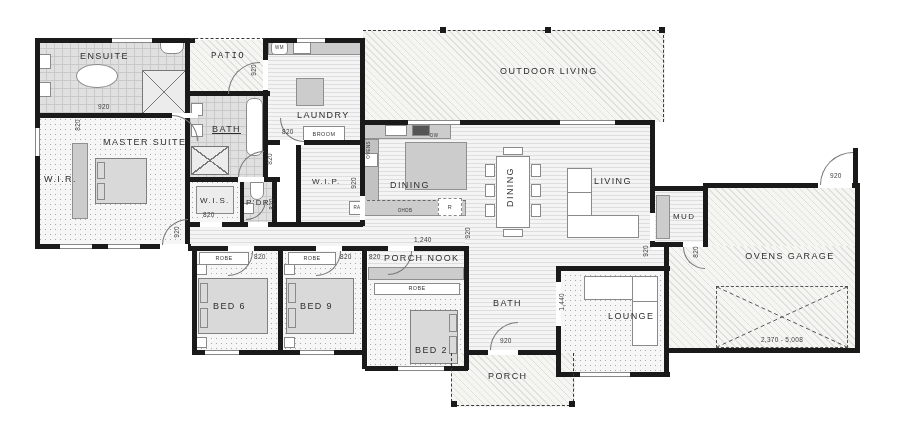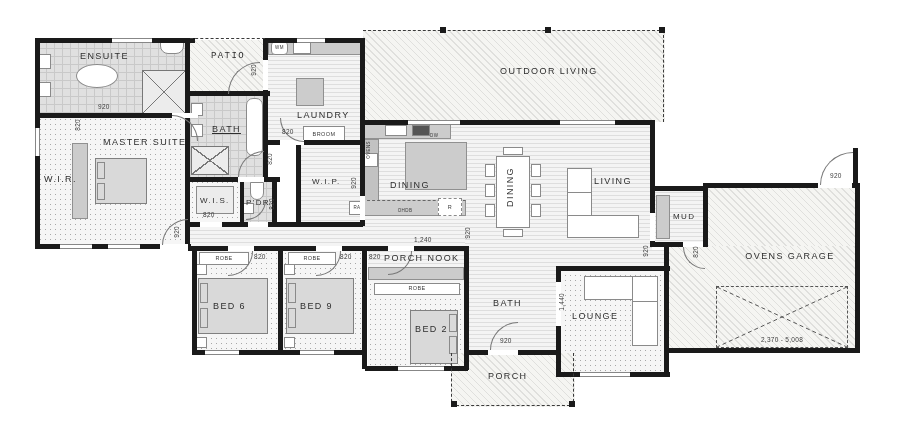--- a/index.html
+++ b/index.html
@@ -252,23 +252,23 @@
   <div class="rl" style="left:246px;top:198px;font-size:8px;">P'DR</div>
   <div class="rl" style="left:312px;top:177px;font-size:8px;">W.I.P.</div>
   <div class="rl" style="left:390px;top:180px;">DINING</div>
   <div class="rl vert" style="left:505px;top:167px;">DINING</div>
   <div class="rl" style="left:594px;top:176px;">LIVING</div>
   <div class="rl" style="left:673px;top:212px;font-size:8px;">MUD</div>
   <div class="rl ctr" style="left:740px;top:250px;width:100px;white-space:normal;line-height:1.35;">OVENS GARAGE</div>
   <div class="rl" style="left:384px;top:253px;">PORCH NOOK</div>
   <div class="rl" style="left:213px;top:301px;">BED 6</div>
   <div class="rl" style="left:300px;top:301px;">BED 9</div>
-  <div class="rl" style="left:415px;top:324px;">BED 2</div>
+  <div class="rl" style="left:415px;top:345px;">BED 2</div>
   <div class="rl" style="left:493px;top:298px;">BATH</div>
-  <div class="rl" style="left:564px;top:311px;padding-left:8px;">LOUNGE</div>
+  <div class="rl" style="left:600px;top:311px;padding-left:8px;">LOUNGE</div>
   <div class="rl" style="left:488px;top:371px;">PORCH</div>
 
   <div class="sm ctr" style="left:199px;top:255px;width:50px;">ROBE</div>
   <div class="sm ctr" style="left:288px;top:255px;width:48px;">ROBE</div>
   <div class="sm ctr" style="left:374px;top:285px;width:86px;">ROBE</div>
   <div class="sm ctr" style="left:303px;top:131px;width:42px;">BROOM</div>
   <div class="sm ctr" style="left:271px;top:45px;width:17px;font-size:4.5px;">WM</div>
   <div class="sm" style="left:430px;top:133px;font-size:4.5px;">DW</div>
   <div class="sm vert" style="left:366px;top:141px;font-size:4.5px;">OVENS</div>
   <div class="sm ctr" style="left:390px;top:208px;width:30px;font-size:4.5px;">OHDB</div>

